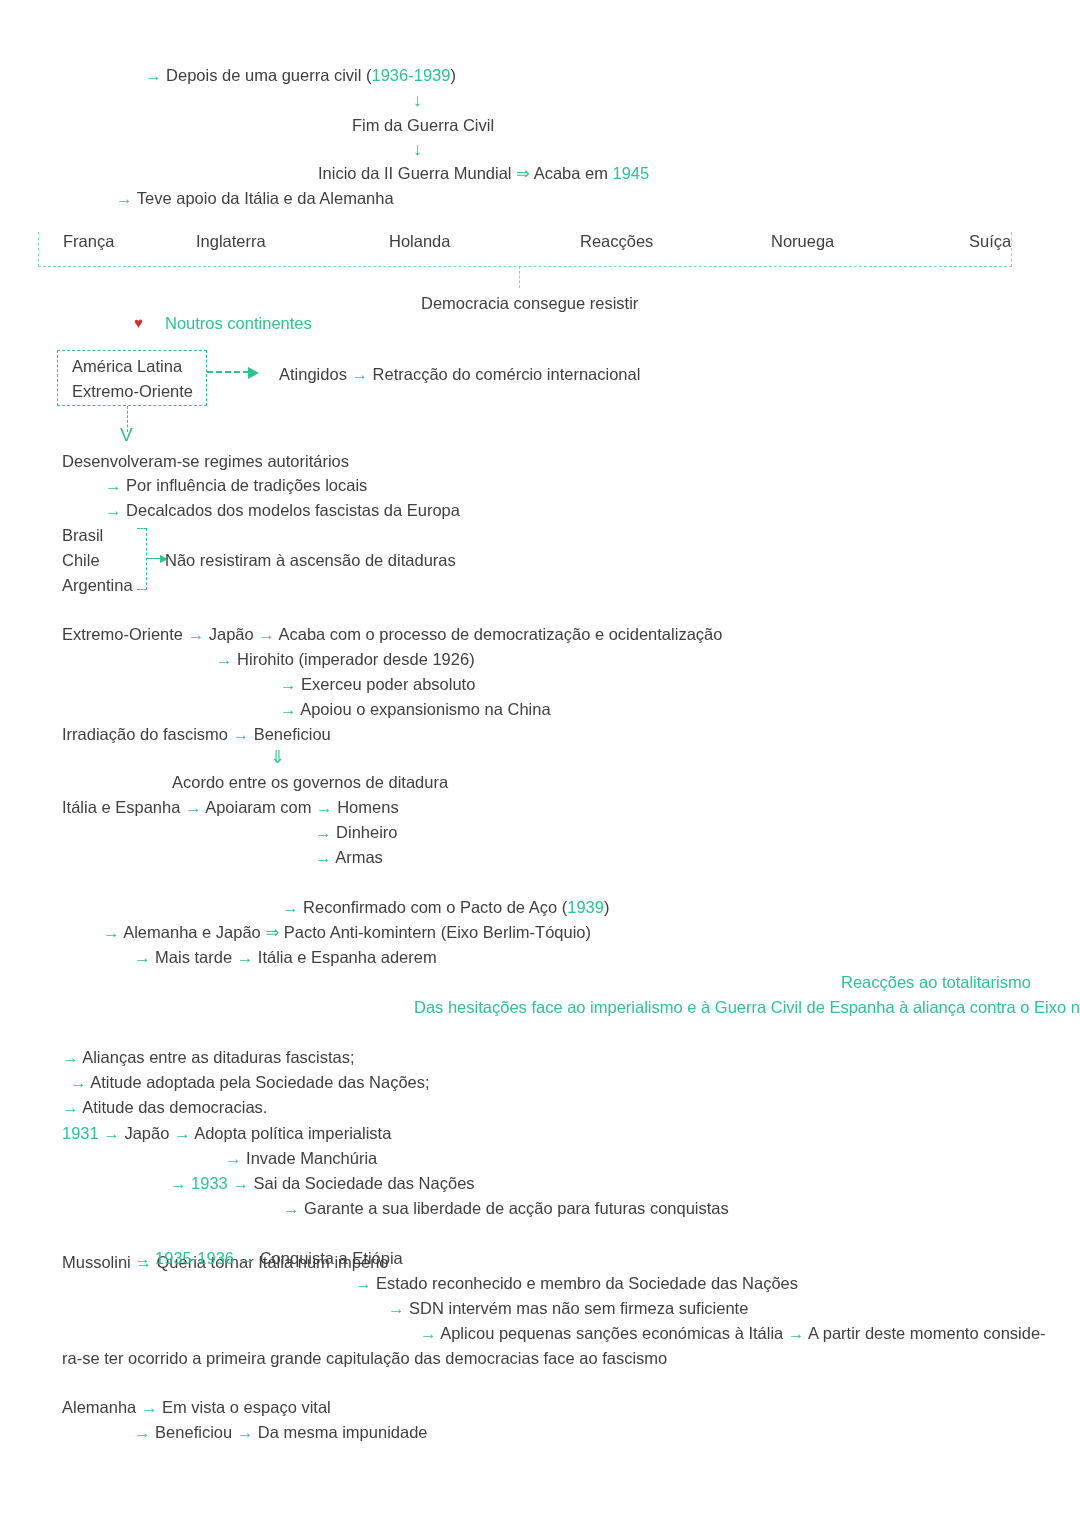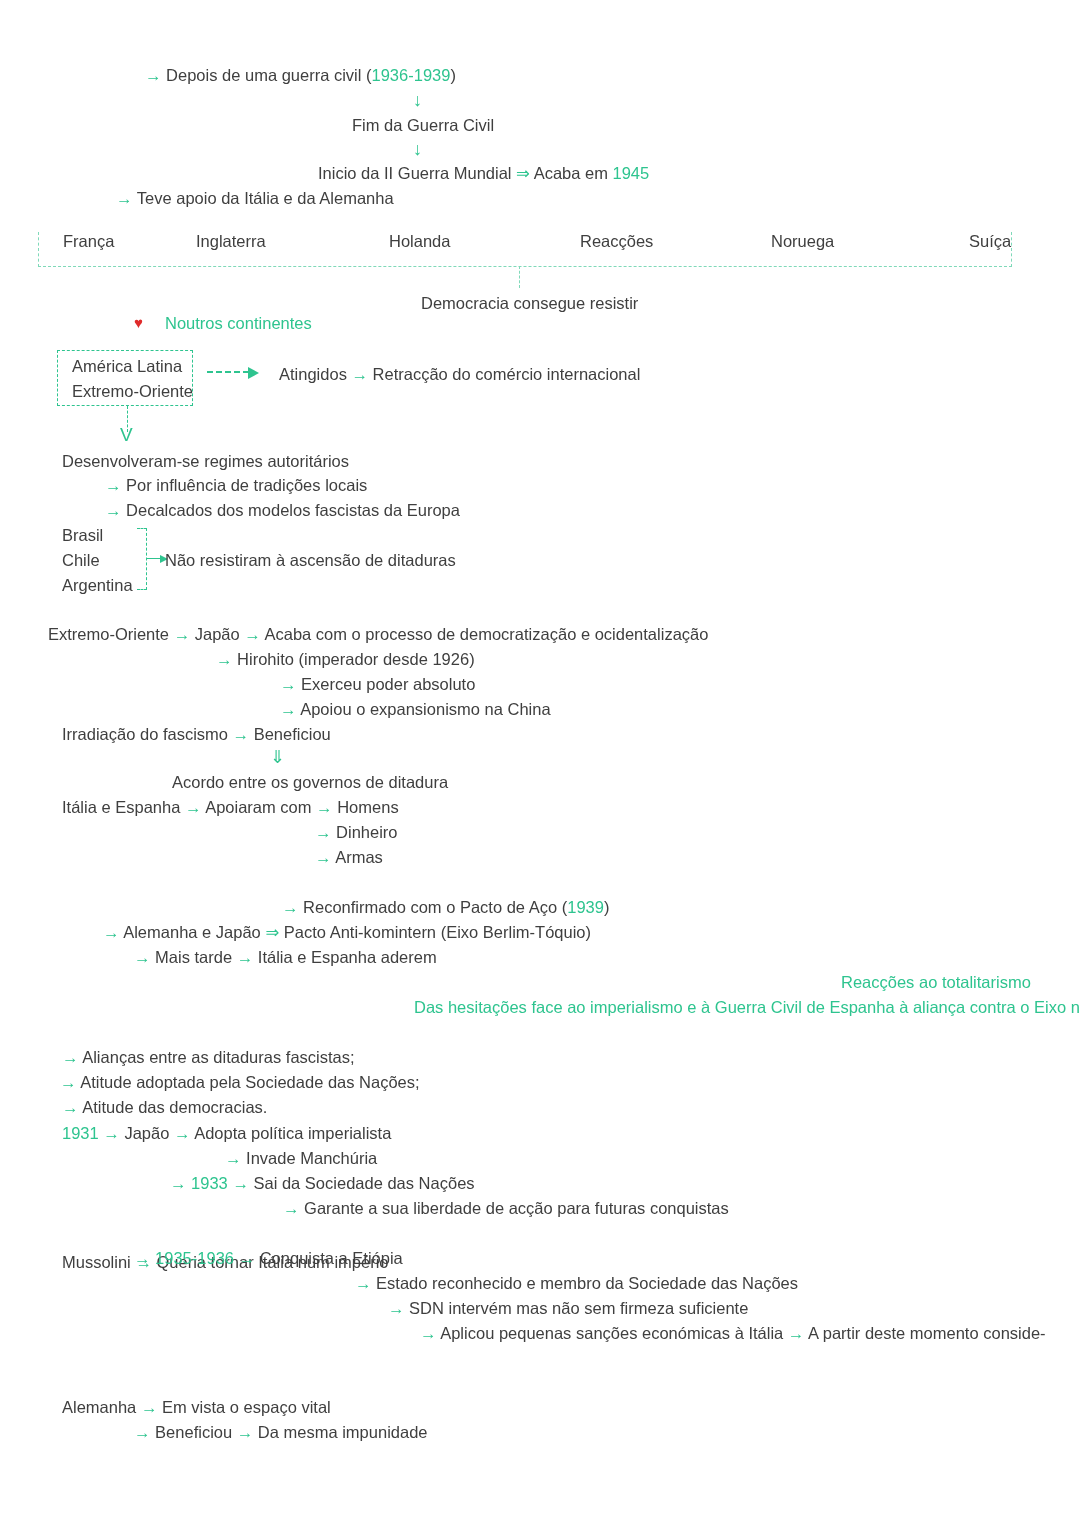--- a/index.html
+++ b/index.html
@@ -52,21 +52,21 @@
     width: 0;
     height: 22px;
     border-left: 1.5px dashed #7fd9b9;
   }
 
   
   .albox {
     position: absolute;
     left: 57px;
     top: 350px;
-    width: 136px;
+    width: 150px;
     height: 56px;
     border: 1.5px dashed #2ec48f;
     box-sizing: border-box;
   }
   .albox .t1 { position: absolute; left: 14px; top: 6px; white-space: nowrap; }
   .albox .t2 { position: absolute; left: 14px; top: 31px; white-space: nowrap; }
 
   .dash-right {
     position: absolute;
     left: 207px;
@@ -207,21 +207,21 @@
   </div>
 
   <div class="ln" style="left:62px; top:526px;">Brasil</div>
   <div class="ln" style="left:62px; top:551px;">Chile</div>
   <div class="ln" style="left:62px; top:576px;">Argentina</div>
 
   <div class="brk"></div>
   <div class="brk-stem"></div>
   <div class="ln" style="left:165px; top:551px;">Não resistiram à ascensão de ditaduras</div>
 
-  <div class="ln" style="left:48px; top:625px;text-align:right;">
+  <div class="ln" style="left:62px; top:625px;text-align:right;">
     <span>Extremo-Oriente</span>
     <span class="arrow">→</span>
     <span>Japão</span>
     <span class="arrow">→</span>
     <span>Acaba com o processo de democratização e ocidentalização</span>
   </div>
 
   <div class="ln" style="left:216px; top:650px;">
     <span class="arrow">→</span>
     <span>Hirohito (imperador desde 1926)</span>
@@ -280,21 +280,21 @@
   </div>
 
   <div class="ln grn" style="left:841px; top:973px;">Reacções ao totalitarismo</div>
   <div class="ln grn" style="left:414px; top:998px;">Das hesitações face ao imperialismo e à Guerra Civil de Espanha à aliança contra o Eixo nazi-fascista</div>
 
 
   <div class="ln" style="left:62px; top:1048px;">
     <span class="arrow">→</span>
     <span>Alianças entre as ditaduras fascistas;</span>
   </div>
-  <div class="ln" style="left:60px; top:1073px;text-align:center;">
+  <div class="ln" style="left:70px; top:1073px;text-align:center;">
     <span class="arrow">→</span>
     <span>Atitude adoptada pela Sociedade das Nações;</span>
   </div>
   <div class="ln" style="left:62px; top:1098px;">
     <span class="arrow">→</span>
     <span>Atitude das democracias.</span>
   </div>
 
   <div class="ln" style="left:62px; top:1124px;">
     <span class="grn">1931</span>
@@ -336,20 +336,21 @@
   <div class="ln" style="left:388px; top:1299px;">
     <span class="arrow">→</span>
     <span>SDN intervém mas não sem firmeza suficiente</span>
   </div>
   <div class="ln" style="left:420px; top:1324px;">
     <span class="arrow">→</span>
     <span>Aplicou pequenas sanções económicas à Itália</span>
     <span class="arrow">→</span>
     <span>A partir deste momento conside-</span>
   </div>
+  <div class="ln" style="left:62px; top:1349px;">ra-se ter ocorrido a primeira grande capitulação das democracias face ao fascismo</div>
 
   <div class="ln" style="left:62px; top:1398px;">
     <span>Alemanha</span>
     <span class="arrow">→</span>
     <span>Em vista o espaço vital</span>
   </div>
   <div class="ln" style="left:134px; top:1423px;">
     <span class="arrow">→</span>
     <span>Beneficiou</span>
     <span class="arrow">→</span>

